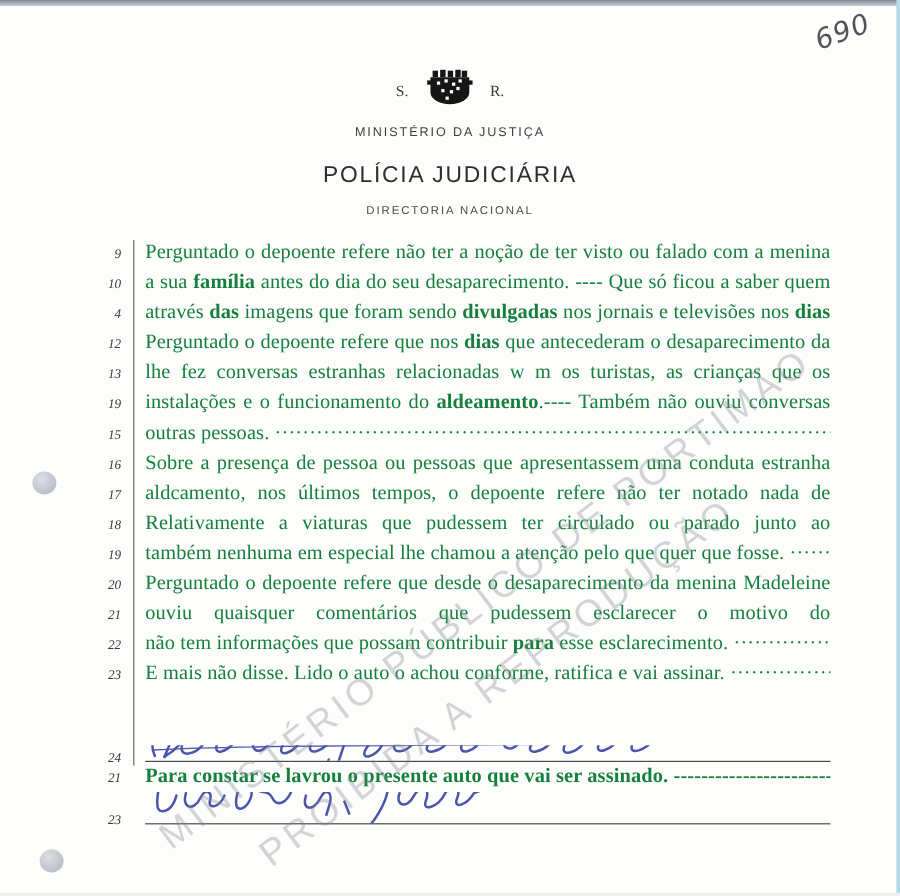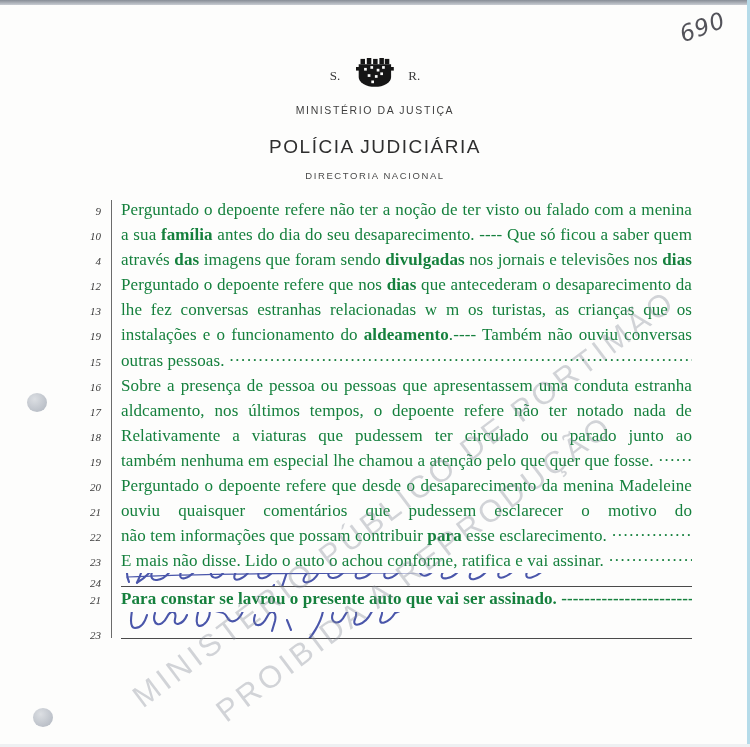--- a/index.html
+++ b/index.html
@@ -49,21 +49,21 @@
   .vrule{position:absolute;left:36px;top:3px;width:1px;height:438px;background:#6b6b6b;}
   .row{display:flex;align-items:baseline;height:25.1px;overflow:visible;}
   .row .num{flex:0 0 26px;text-align:right;margin-right:20px;
     font-style:italic;font-size:11px;color:#3b3b3b;}
   .row .txt{flex:1;font-size:17px;line-height:25.1px;white-space:nowrap;
     overflow:hidden;color:#15803d;letter-spacing:.1px;}
   .row.just .txt{white-space:normal;text-align:justify;text-align-last:justify;
     max-height:25.1px;}
   .row.boldline .txt{font-weight:700;}
   .bd{font-weight:700;font-family:Liberation Serif, serif;}
-  .row.row-sig1{height:13px;}
+  .row.row-sig1{height:13px;margin-top:48px;}
   .row.row-sig2{height:26px;}
   .txt.sigline{position:relative;border-bottom:1.4px solid #4a4a4a;height:100%;}
   .txt.sigline svg{position:absolute;left:0;bottom:-8px;pointer-events:none;}
   .sig-stroke{stroke:#4a56aa;stroke-width:2.1;fill:none;stroke-linecap:round;stroke-linejoin:round;}
   .sig-thin{stroke:#4a56aa;stroke-width:1.2;fill:none;stroke-linecap:round;}
 </style>
 </head>
 <body>
 
 <div class="page">

